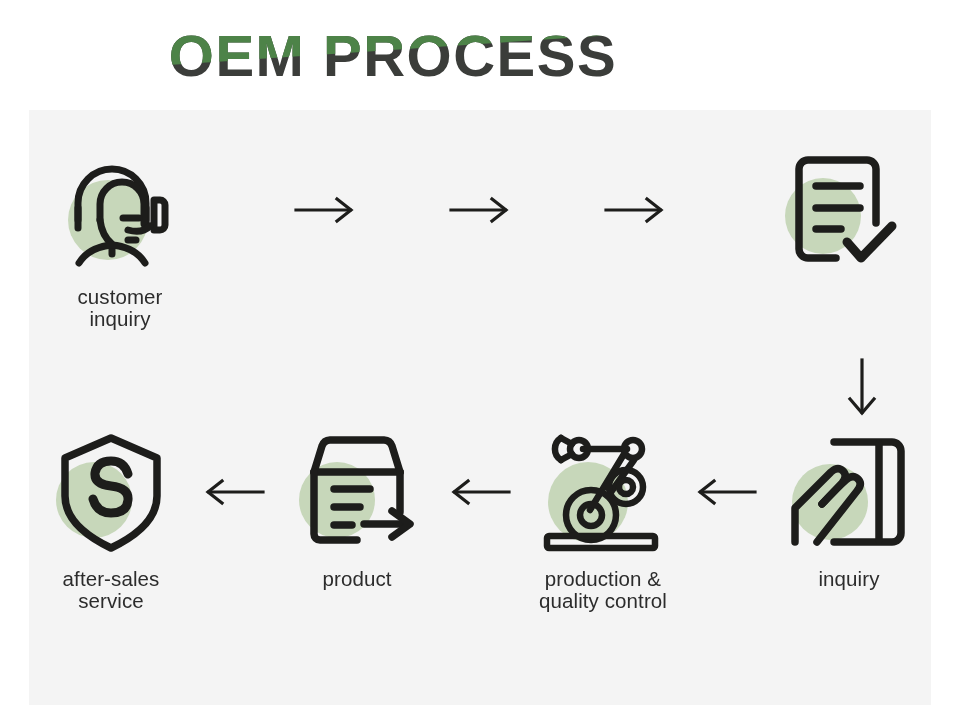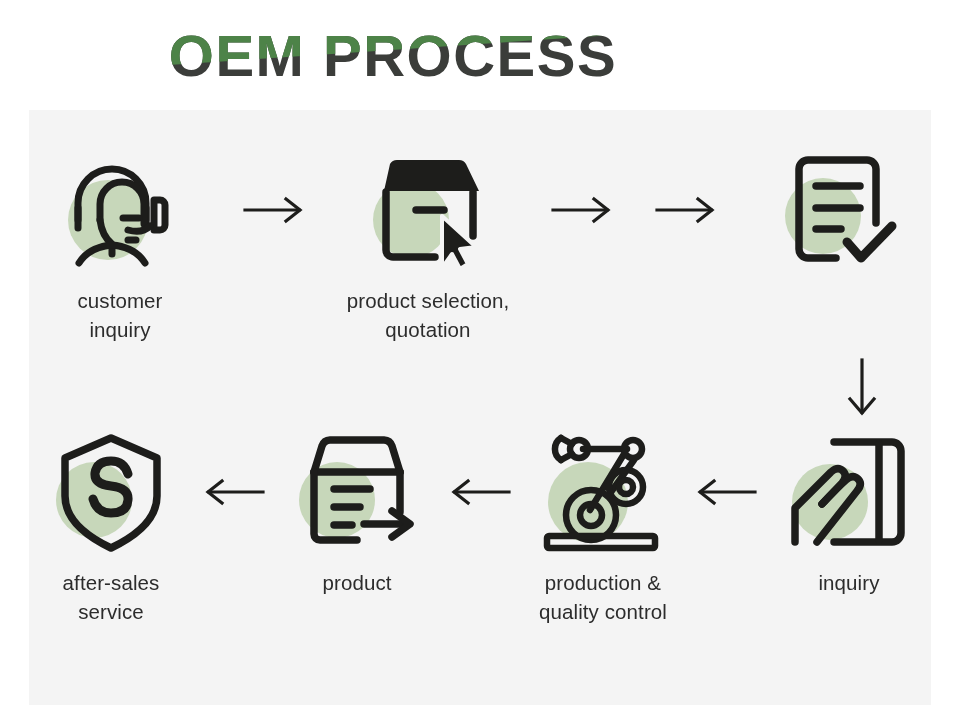--- a/index.html
+++ b/index.html
@@ -83,21 +83,21 @@
     position: relative;
   }
   .icon-box svg {
     display: block;
     width: 130px;
     height: 124px;
   }
   .step-label {
     margin-top: 14px;
     font-size: 20.5px;
-    line-height: 29px;
+    line-height: 22px;
     color: #2c2c2c;
     text-align: center;
     letter-spacing: 0.1px;
     white-space: pre-line;
   }
 
   
   .arrow-h {
     width: 82px;
     height: 124px;
@@ -155,36 +155,20 @@
 
     <div class="arrow-h">
       <svg width="62" height="30" viewBox="0 0 62 30" xmlns="http://www.w3.org/2000/svg">
         <g fill="none" stroke="#1d1d1b" stroke-width="3.2" stroke-linecap="square" stroke-linejoin="miter">
           <path d="M2 15 H56"></path>
           <path d="M43 4 L57 15 L43 26"></path>
         </g>
       </svg>
     </div>
 
-    <div class="step">
-      <div class="icon-box">
-        <svg viewBox="0 0 130 124" xmlns="http://www.w3.org/2000/svg">
-          <circle cx="48" cy="72" r="38" fill="#c7d7ba"></circle>
-          <path d="M34 12 h62 a8 8 0 0 1 7 4 l13 27 H21 l6 -27 a8 8 0 0 1 7 -4z" fill="#1d1d1b"></path>
-          <g fill="none" stroke="#1d1d1b" stroke-width="7.5" stroke-linecap="round" stroke-linejoin="round">
-            <path d="M23 44 v58 a7 7 0 0 0 7 7 h42"></path>
-            <path d="M110 44 v44"></path>
-            <path d="M53 62 h28"></path>
-          </g>
-          <path d="M79 68 L79 120 L89 106 L97 121 L105 116 L97 101 L113 99 Z" fill="#1d1d1b" stroke="#f4f4f4" stroke-width="4" stroke-linejoin="round"></path>
-        </svg>
-      </div>
-      <div class="step-label">product selection,
-quotation</div>
-    </div>
 
     <div class="arrow-h">
       <svg width="62" height="30" viewBox="0 0 62 30" xmlns="http://www.w3.org/2000/svg">
         <g fill="none" stroke="#1d1d1b" stroke-width="3.2" stroke-linecap="square" stroke-linejoin="miter">
           <path d="M2 15 H56"></path>
           <path d="M43 4 L57 15 L43 26"></path>
         </g>
       </svg>
     </div>
 

